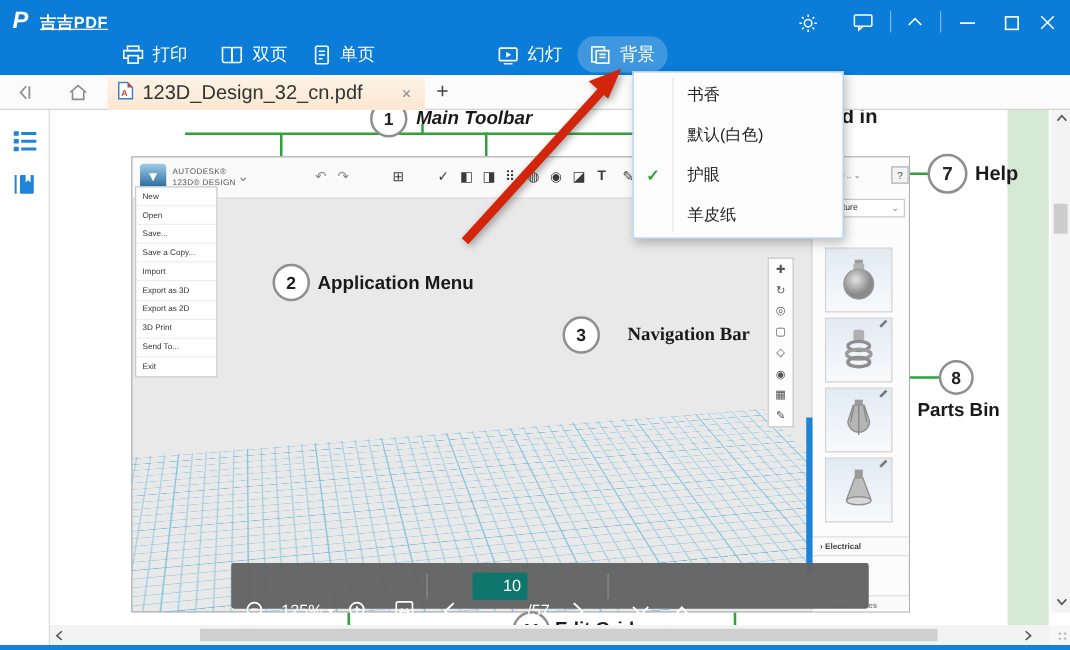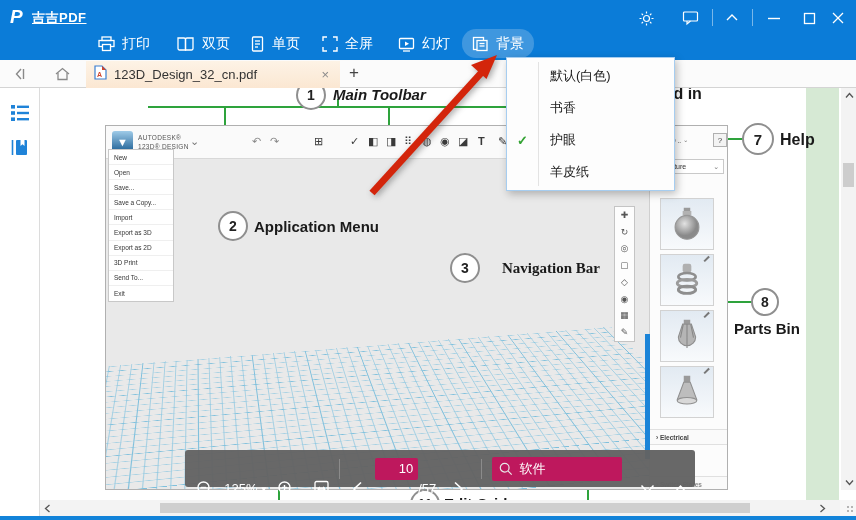--- a/index.html
+++ b/index.html
@@ -14,21 +14,21 @@
   .tt-btn { position:absolute; top:29px; height:29px; display:flex; align-items:center; gap:7px; color:#fff; font-size:14px; padding:0 10px; cursor:default; }
   .tt-btn.active { background:#419be2; background:#3f97df; }
   .tt-btn svg { display:block; }
   .winctl { position:absolute; top:8px; width:20px; height:20px; display:flex; align-items:center; justify-content:center; }
   .vsep { position:absolute; top:9px; width:1px; height:17px; background:rgba(255,255,255,.45); }
 
   
   .tabbar { position:absolute; left:0; top:60px; width:856px; height:28px; background:#fbfbfb; border-bottom:1px solid #d4d4d4; }
   .tb-ico { position:absolute; top:4px; width:20px; height:20px; display:flex; align-items:center; justify-content:center; }
   .tab { position:absolute; left:86px; top:1px; width:254px; height:27px; background:linear-gradient(180deg,#fdf3e6,#fbe7d2); display:flex; align-items:center; padding:0 8px; }
-  .tab-title { font-size:13px; color:#333; margin-left:7px; flex:1; white-space:nowrap; overflow:hidden; }
+  .tab-title { font-size:16px; color:#333; margin-left:7px; flex:1; white-space:nowrap; overflow:hidden; }
   .tab-close { color:#8a8a8a; font-size:13px; padding:0 3px; }
   .newtab { position:absolute; left:344px; top:3px; font-size:17px; color:#444; width:20px; text-align:center; }
 
   
   .sidebar { position:absolute; left:0; top:88px; width:40px; height:428px; background:#fff; border-right:1px solid #dcdcdc; }
   .sb-ico { position:absolute; left:10px; width:20px; height:20px; }
 
   
   .viewer { position:absolute; left:40px; top:88px; width:801px; height:412px; background:#fff; overflow:hidden; }
   .eyecare { position:absolute; left:766px; top:0; width:33px; height:412px; background:#d6e9d4; }
@@ -62,21 +62,21 @@
   .pb-bulbs { position:absolute; left:8px; top:54px; font-size:7px; font-weight:bold; color:#444; }
   .tile { position:absolute; left:10px; width:54px; height:52px; background:linear-gradient(180deg,#e2eaf2,#f8fafc); border:1px solid #d2d2d2; display:flex; align-items:center; justify-content:center; }
   .tile .mark { position:absolute; right:3px; top:3px; width:7px; height:1.5px; background:#777; transform:rotate(-45deg); }
   .pb-sec { position:absolute; left:0; width:79px; height:16px; border-top:1px solid #e0e0e0; border-bottom:1px solid #e0e0e0; font-size:6.5px; font-weight:bold; color:#444; display:flex; align-items:center; padding-left:6px; background:#fafafa; }
   .pb-scroll { position:absolute; left:539px; top:208px; width:5px; height:125px; background:#1b84d8; z-index:3; }
 
   
   .ftoolbar { position:absolute; left:145px; top:362px; width:510px; height:37px; background:rgba(99,99,99,.97); border-radius:3px; z-index:20; display:flex; align-items:center; color:#fff; }
   .ft-item { display:flex; align-items:center; justify-content:center;margin-top:40px; }
   .ft-sep { width:1px; height:20px; background:#8b8b8b; }
-  .ft-input { background:#be185d; border-radius:2px; color:#fff; font-size:13px; display:flex; align-items:center; }
+  .ft-input { background:#0f766e; border-radius:2px; color:#fff; font-size:13px; display:flex; align-items:center; }
 
   
   .vscroll { position:absolute; left:841px; top:88px; width:15px; height:402px; background:#f3f3f3; }
   .vthumb { position:absolute; left:2px; top:75px; width:11px; height:24px; background:#cdcdcd; }
   .hscroll { position:absolute; left:40px; top:500px; width:800px; height:16px; background:#f3f3f3; }
   .hthumb { position:absolute; left:120px; top:3px; width:590px; height:10px; background:#cfcfcf; }
   .corner { position:absolute; left:840px; top:500px; width:16px; height:16px; background:#f7f7f7; }
   .grip { position:absolute; right:2px; bottom:3px; width:8px; height:8px;
     background-image:radial-gradient(#b5b5b5 1px, transparent 1px); background-size:4px 4px; }
   .sb-arrow { color:#606060; font-size:10px; position:absolute; }
@@ -123,31 +123,20 @@
     <div class="tt-btn" style="left:240px;">
       <span>
           <svg width="15" height="16" viewBox="0 0 15 16" fill="none" stroke="#fff" stroke-width="1.3">
             <rect x="2.5" y="1" width="10" height="14" rx="1"></rect>
             <line x1="5" y1="5" x2="10" y2="5"></line>
             <line x1="5" y1="8" x2="10" y2="8"></line>
             <line x1="5" y1="11" x2="8" y2="11"></line>
           </svg>
         </span>
       <span>单页</span>
-    </div>
-    <div class="tt-btn" style="left:312px;">
-      <span>
-          <svg width="16" height="16" viewBox="0 0 16 16" fill="none" stroke="#fff" stroke-width="1.4">
-            <path d="M1 5 V1 H5"></path>
-            <path d="M11 1 H15 V5"></path>
-            <path d="M15 11 V15 H11"></path>
-            <path d="M5 15 H1 V11"></path>
-          </svg>
-        </span>
-      <span>全屏</span>
     </div>
     <div class="tt-btn" style="left:388px;">
       <span>
           <svg width="17" height="16" viewBox="0 0 17 16" fill="none" stroke="#fff" stroke-width="1.3">
             <rect x="1.5" y="2.5" width="14" height="10" rx="1"></rect>
             <path d="M7 5.5 L11 7.75 L7 10 Z" fill="#fff" stroke="none"></path>
             <line x1="5" y1="15" x2="12" y2="15"></line>
           </svg>
         </span>
       <span>幻灯</span>
@@ -438,27 +427,20 @@
           </svg>
       </div>
       <div class="ft-input" style="width:44px; height:22px; justify-content:flex-end; padding-right:5px;">10</div>
       <div class="ft-item" style="padding-left:0; font-size:13px;">/57</div>
       <div class="ft-item" style="width:46px;">
         <svg width="11" height="16" viewBox="0 0 11 16" fill="none" stroke="#fff" stroke-width="1.6">
             <path d="M2 1.5 L9 8 L2 14.5"></path>
           </svg>
       </div>
       <div class="ft-sep"></div>
-      <div class="ft-input" style="width:132px; height:24px; margin-left:10px; padding:0 7px; gap:6px; justify-content:flex-start;">
-        <svg width="14" height="14" viewBox="0 0 16 16" fill="none" stroke="#e8e8e8" stroke-width="1.4">
-            <circle cx="6.5" cy="6.5" r="5"></circle>
-            <line x1="10.5" y1="10.5" x2="14.5" y2="14.5"></line>
-          </svg>
-        <span>软件</span>
-      </div>
       <div class="ft-item" style="width:36px; margin-left:8px;">
         <svg width="15" height="10" viewBox="0 0 15 10" fill="none" stroke="#fff" stroke-width="1.5">
             <path d="M1.5 1.5 L7.5 8 L13.5 1.5"></path>
           </svg>
       </div>
       <div class="ft-item" style="width:30px;">
         <svg width="15" height="10" viewBox="0 0 15 10" fill="none" stroke="#fff" stroke-width="1.5">
             <path d="M1.5 8.5 L7.5 2 L13.5 8.5"></path>
           </svg>
       </div>
@@ -484,25 +466,25 @@
         </svg></div>
   </div>
   <div class="corner">
       <div class="grip"></div>
     </div>
   <div class="bottom-border"></div>
 
   <div class="bgmenu">
     <div class="bg-item">
       <span class="chk"></span>
-      <span class="lbl">默认(白色)</span>
+      <span class="lbl">书香</span>
     </div>
     <div class="bg-item">
       <span class="chk"></span>
-      <span class="lbl">书香</span>
+      <span class="lbl">默认(白色)</span>
     </div>
     <div class="bg-item">
       <span class="chk">✓</span>
       <span class="lbl">护眼</span>
     </div>
     <div class="bg-item">
       <span class="chk"></span>
       <span class="lbl">羊皮纸</span>
     </div>
   </div>

